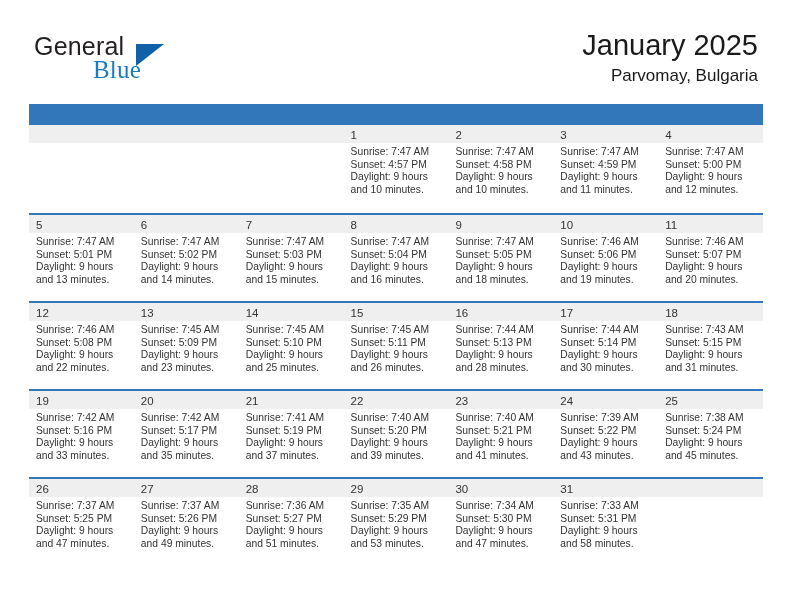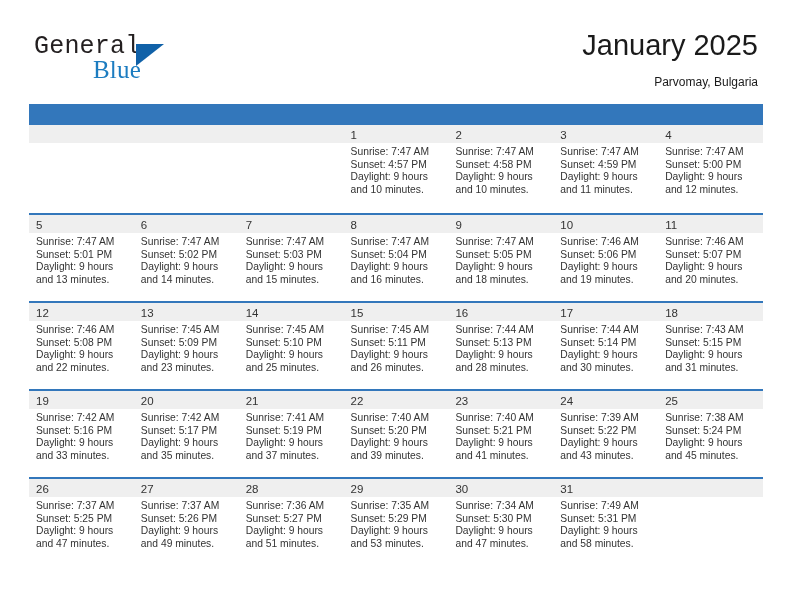--- a/index.html
+++ b/index.html
@@ -36,21 +36,21 @@
     width: 220px;
     height: 58px;
   }
   .logo-general {
     position: absolute;
     left: 0;
     top: 0;
     font-size: 25px;
     letter-spacing: 0.2px;
     color: #231f20;
-    font-family: Liberation Mono, monospace;
+    font-family: Liberation Sans, sans-serif;
     font-weight: 400;
   }
   .logo-blue {
     position: absolute;
     left: 59px;
     top: 24px;
     font-size: 25px;
     letter-spacing: 0.2px;
     color: #1c7cc0;
     font-family: Liberation Serif, serif;
@@ -73,25 +73,25 @@
   }
   .cal-title {
     font-size: 29px;
     font-weight: 400;
     color: #1a1a1a;
     line-height: 34px;
     font-family: "Liberation Sans", sans-serif;
     white-space: nowrap;
   }
   .cal-subtitle {
-    font-size: 12px;
+    font-size: 17px;
     font-weight: 400;
     color: #1a1a1a;
     line-height: 22px;
-    margin-top: 9px;
+    margin-top: 3px;
     white-space: nowrap;
   }
 
   
   .calendar {
     position: absolute;
     left: 29px;
     top: 104px;
     width: 734px;
   }
@@ -466,21 +466,21 @@
             <div class="day-body">
               <div class="day-line">Sunrise: 7:34 AM</div>
               <div class="day-line">Sunset: 5:30 PM</div>
               <div class="day-line">Daylight: 9 hours</div>
               <div class="day-line">and 47 minutes.</div>
             </div>
           </div>
           <div class="day">
             <div class="day-head"><span class="day-num">31</span></div>
             <div class="day-body">
-              <div class="day-line">Sunrise: 7:49 AM</div>
+              <div class="day-line">Sunrise: 7:33 AM</div>
               <div class="day-line">Sunset: 5:31 PM</div>
               <div class="day-line">Daylight: 9 hours</div>
               <div class="day-line">and 58 minutes.</div>
             </div>
           </div>
           <div class="day empty">
             <div class="day-head"><span class="day-num"></span></div>
             <div class="day-body"></div>
           </div>
         </div>

